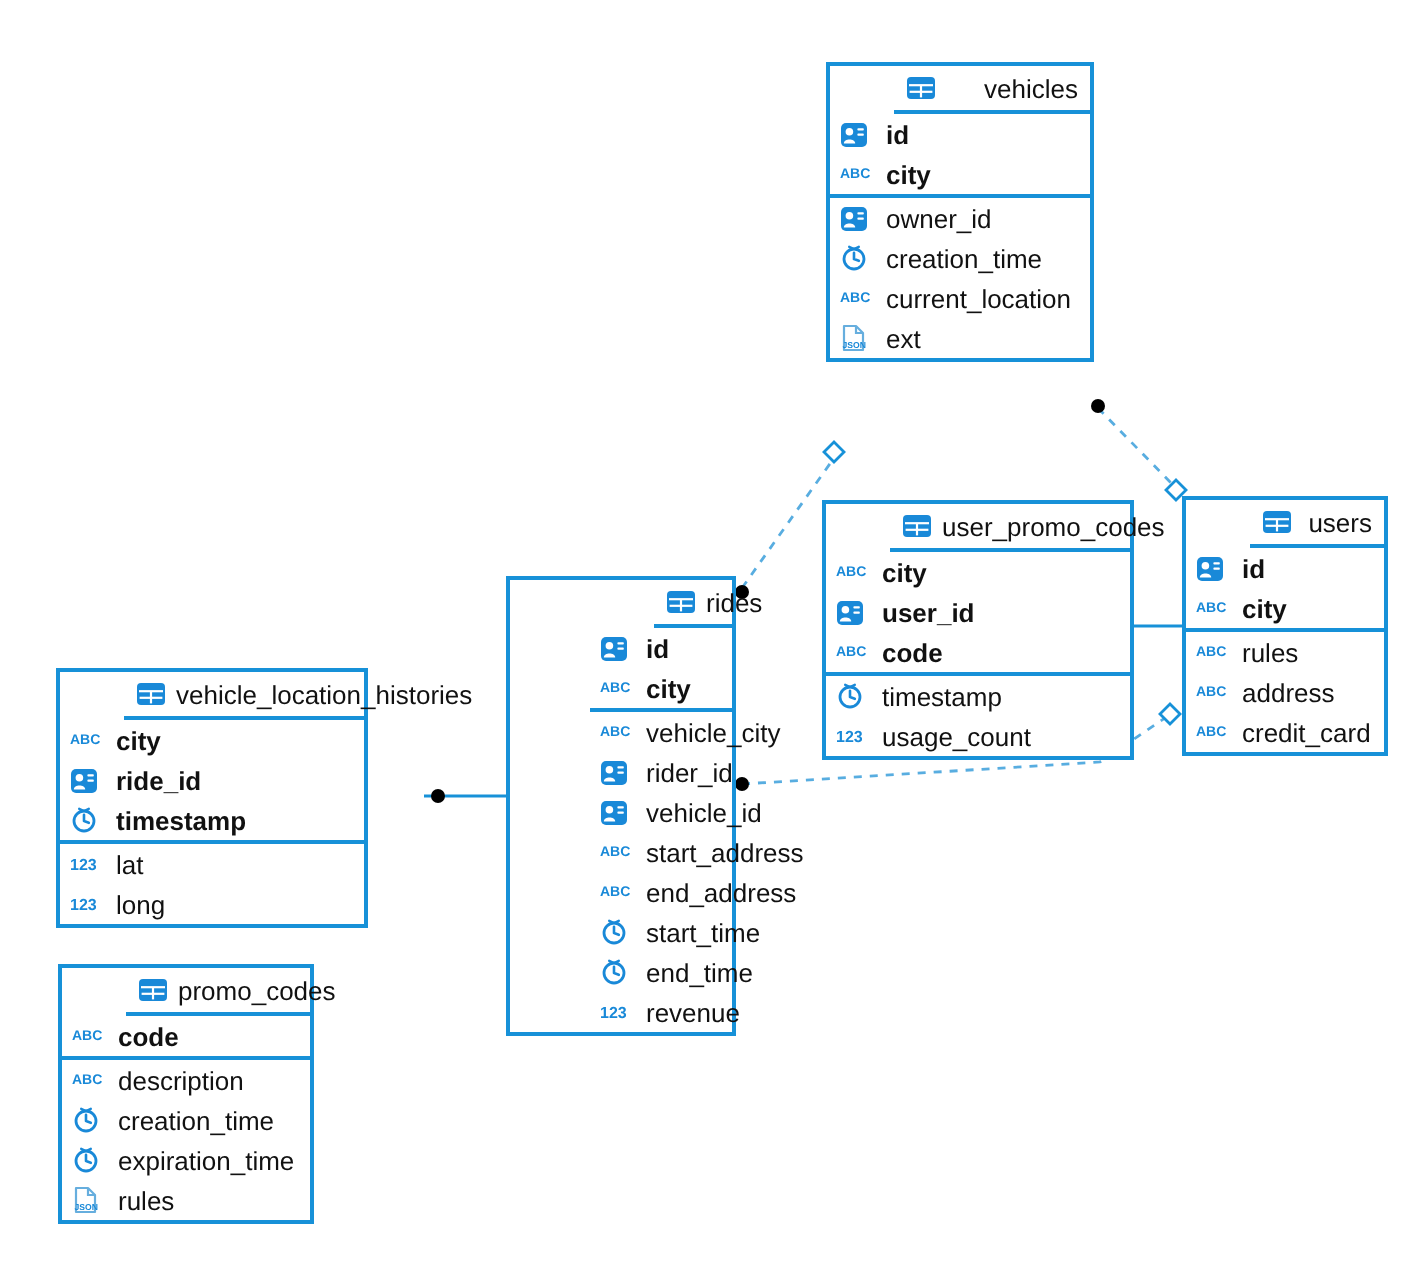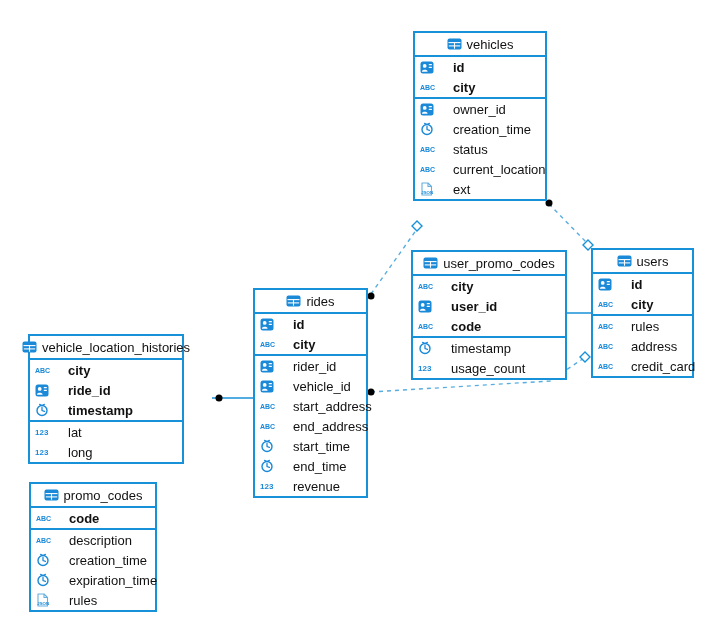--- a/index.html
+++ b/index.html
@@ -6,33 +6,33 @@
   #canvas{
     position:relative;width:705px;height:636px;background:#ffffff;
     font-family:"Liberation Sans",sans-serif;overflow:hidden;
   }
   #wires{position:absolute;left:0;top:0;width:705px;height:636px;}
   .tbl{
     position:absolute;box-sizing:border-box;background:#fff;
     border:2px solid #1791d8;z-index:2;
   }
   .tbl-header{
-    display:flex;align-items:center;justify-content:center;gap:5px;
+    display:flex;align-items:center;justify-content:space-between;gap:5px;
     height:22px;border-bottom:2px solid #1791d8;
-    font-size:13px;color:#111;padding:0 6px;white-space:nowrap;
+    font-size:13px;color:#111;padding:0 6px;white-space:nowrap;margin-left:32px;
   }
   .sec{padding:0;}
   .sec.pk{border-bottom:2px solid #1791d8;}
   .col-row{
     display:flex;align-items:center;height:20px;padding:0 5px;
     font-size:13px;color:#111;white-space:nowrap;
   }
   .col-row .ic{width:19px;min-width:19px;display:flex;align-items:center;}
   .col-row.pk .nm{font-weight:bold;}
-  .nm{margin-left:14px;text-align:right;}
+  .nm{margin-left:4px;text-align:right;}
   .abc{font-size:7px;font-weight:bold;color:#1989d8;letter-spacing:0;}
   .n123{font-size:8px;font-weight:bold;color:#1989d8;}
   .wire-dashed{fill:none;stroke:#58ade0;stroke-width:1.4;stroke-dasharray:4 4;}
   .wire-solid{fill:none;stroke:#1791d8;stroke-width:1.5;}
   .wire-dot{fill:#000;}
   .wire-diamond{fill:#fff;stroke:#1791d8;stroke-width:1.4;}
 </style>
 </head>
 <body>
 
@@ -114,26 +114,20 @@
               <path d="M7 7.5 L7 4.4 M7 7.5 L9.4 8.4" stroke="#1989d8" stroke-width="1.3" fill="none" stroke-linecap="round"></path>
               <path d="M4.6 1.4 L7 2.5 L9.4 1.4" stroke="#1989d8" stroke-width="1.2" fill="none" stroke-linecap="round"></path>
             </svg>
           </span>
           <span class="nm">creation_time</span>
         </div>
         <div class="col-row">
           <span class="ic">
             <span class="abc">ABC</span>
           </span>
-          <span class="nm">status</span>
-        </div>
-        <div class="col-row">
-          <span class="ic">
-            <span class="abc">ABC</span>
-          </span>
           <span class="nm">current_location</span>
         </div>
         <div class="col-row">
           <span class="ic">
             <svg width="13" height="14" viewBox="0 0 13 14">
               <path d="M2 1 h6 l3.5 3.5 v8.5 h-9.5 z" fill="#fff" stroke="#66aede" stroke-width="1.1" stroke-linejoin="round"></path>
               <path d="M8 1 v3.5 h3.5" fill="none" stroke="#66aede" stroke-width="1.1"></path>
               <text x="1.3" y="12.2" font-size="4.3" font-weight="bold" fill="#1989d8" font-family="Liberation Sans,sans-serif">JSON</text>
             </svg>
           </span>
@@ -244,21 +238,21 @@
           <span class="nm">address</span>
         </div>
         <div class="col-row">
           <span class="ic">
             <span class="abc">ABC</span>
           </span>
           <span class="nm">credit_card</span>
         </div>
       </div>
     </div>
-    <div class="tbl" style="left: 253px; top: 288px; width: 115px;">
+    <div class="tbl" style="left: 253px; top: 288px; width: 115px; padding-left: 40px;">
       <div class="tbl-header">
         <span style="display: flex;">
           <svg width="15" height="12" viewBox="0 0 15 12">
             <rect x="0.5" y="0.5" width="14" height="11" rx="2" fill="#1989d8"></rect>
             <line x1="1.5" y1="4.6" x2="13.5" y2="4.6" stroke="#fff" stroke-width="1.1"></line>
             <line x1="7.5" y1="4.6" x2="7.5" y2="10.7" stroke="#fff" stroke-width="1.1"></line>
             <line x1="1.8" y1="7.9" x2="13.2" y2="7.9" stroke="#fff" stroke-width="1.1"></line>
           </svg>
         </span>
         <span>rides</span>
@@ -277,20 +271,26 @@
           <span class="nm">id</span>
         </div>
         <div class="col-row pk">
           <span class="ic">
             <span class="abc">ABC</span>
           </span>
           <span class="nm">city</span>
         </div>
       </div>
       <div class="sec">
+        <div class="col-row">
+          <span class="ic">
+            <span class="abc">ABC</span>
+          </span>
+          <span class="nm">vehicle_city</span>
+        </div>
         <div class="col-row">
           <span class="ic">
             <svg width="14" height="13" viewBox="0 0 14 13">
               <rect x="0.5" y="0.5" width="13" height="12" rx="2.5" fill="#1989d8"></rect>
               <circle cx="4.7" cy="4.9" r="1.9" fill="#fff"></circle>
               <path d="M1.9 10.7 c0-2.6 5.7-2.6 5.7 0 z" fill="#fff"></path>
               <rect x="8.7" y="3.1" width="3.2" height="1.2" rx="0.4" fill="#fff"></rect>
               <rect x="8.7" y="5.7" width="3.2" height="1.2" rx="0.4" fill="#fff"></rect>
             </svg>
           </span>

